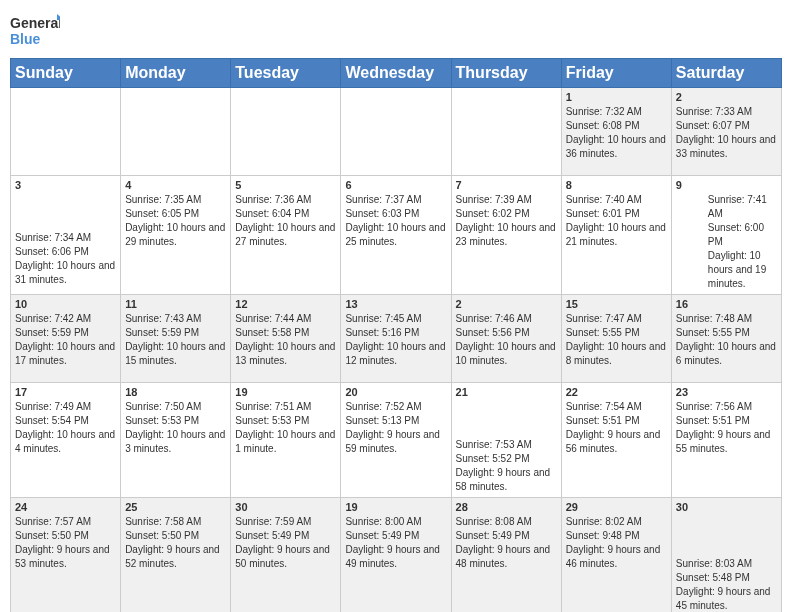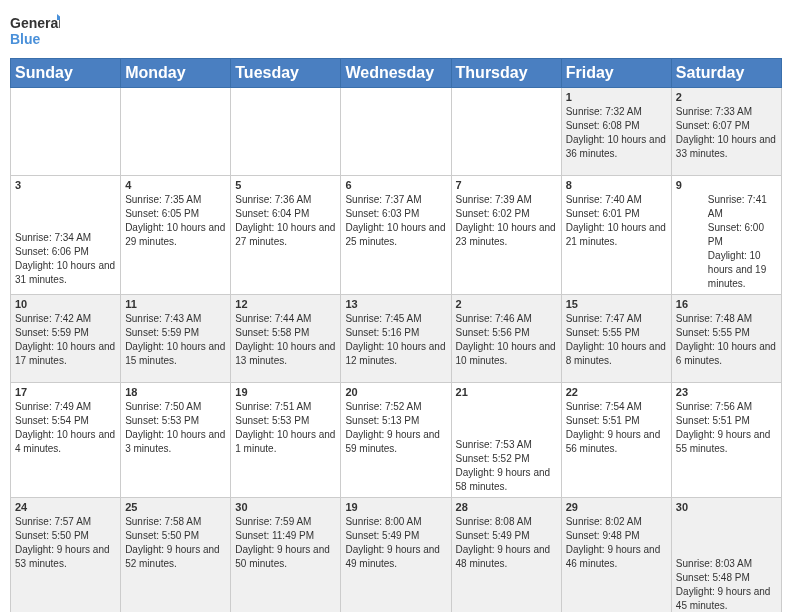--- a/index.html
+++ b/index.html
@@ -268,21 +268,21 @@
         </td>
         <td class="shaded">
           <span class="day-num">25</span>
           <div class="cell-text" style="white-space: pre-line;">Sunrise: 7:58 AM
 Sunset: 5:50 PM
 Daylight: 9 hours and 52 minutes.</div>
         </td>
         <td class="shaded">
           <span class="day-num">30</span>
           <div class="cell-text" style="white-space: pre-line;">Sunrise: 7:59 AM
-Sunset: 11:49 PM
+Sunset: 5:49 PM
 Daylight: 9 hours and 50 minutes.</div>
         </td>
         <td class="shaded">
           <span class="day-num">19</span>
           <div class="cell-text" style="white-space: pre-line;">Sunrise: 8:00 AM
 Sunset: 5:49 PM
 Daylight: 9 hours and 49 minutes.</div>
         </td>
         <td class="shaded">
           <span class="day-num">28</span>

